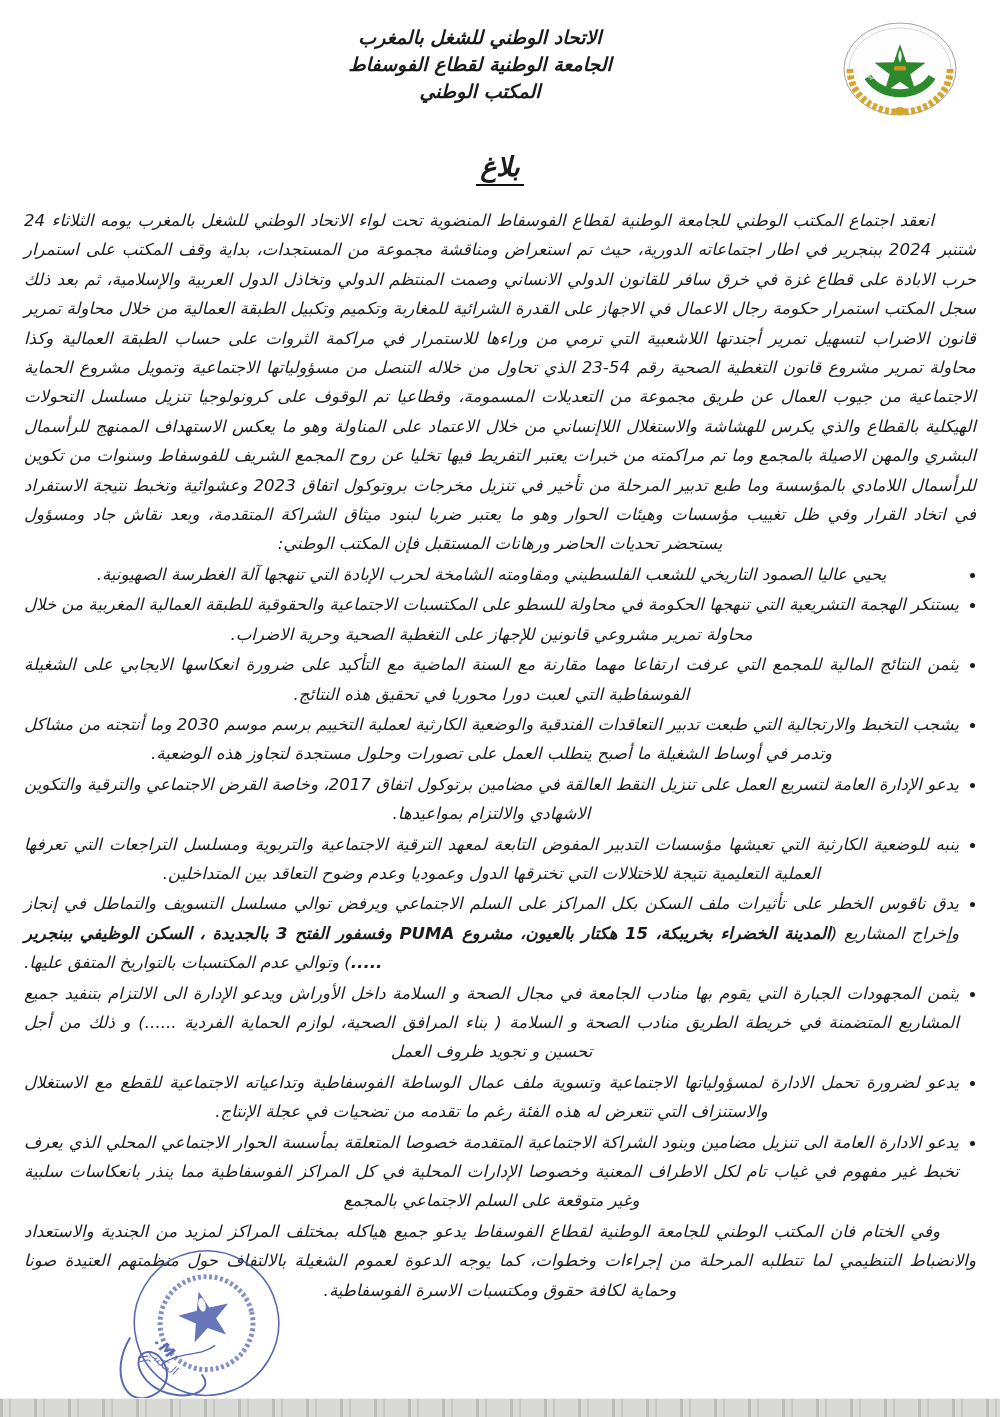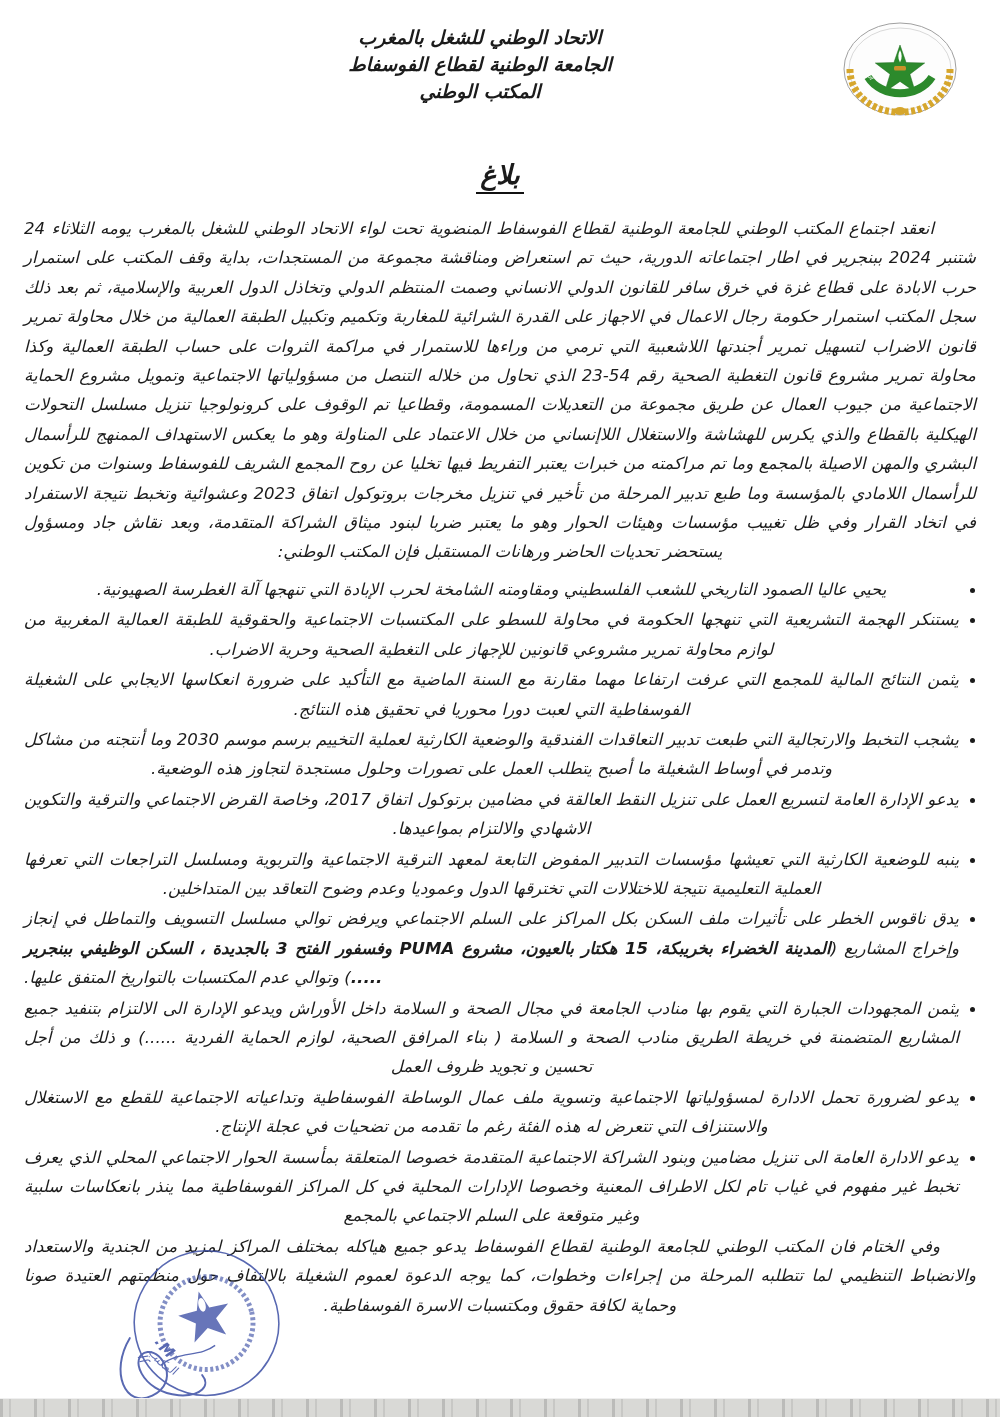--- a/index.html
+++ b/index.html
@@ -14,26 +14,26 @@
     background:var(--page_bg); overflow:hidden; direction:rtl;font-style:italic;
   }
   
   .hdr{position:relative; height:118px;}
   .logo-left{position:absolute; left:96px; top:12px; width:152px; height:106px;}
   .emblem{position:absolute; right:40px; top:18px; width:120px; height:102px;}
   .org{padding-top:24px; text-align:center; transform:translateX(-20px); font-weight:bold;
        font-size:19px; line-height:27px; letter-spacing:0;}
   .org div{white-space:nowrap;}
   
-  .title{display:block; text-align:center; margin-top:36px;}
+  .title{display:block; text-align:center; margin-top:28px;}
   .title span{font-size:27px; font-weight:bold; border-bottom:2.5px solid #111; padding:0 4px 2px;}
   
   .bodytxt{margin:22px 24px 0 24px; font-size:16.6px; line-height:29.4px;}
   p.para{text-align:justify; text-align-last:center; text-indent:42px;margin-top:8px;}
-  ul.points{list-style:disc; padding-right:17px; margin-top:8px;}
+  ul.points{list-style:disc; padding-right:17px; margin-top:1px;}
   ul.points li{text-align:justify; text-align-last:center; margin-bottom:1px;}
   ul.points li.lastleft{text-align-last:left;}
   ul.points li::marker{font-size:15px;}
   p.closing{text-align:justify; text-align-last:center; text-indent:36px; margin-top:0;}
   .signoff{margin-top:38px; text-align:center; transform:translateX(13px); font-size:17.5px;}
   
   .stamp{position:absolute; left:92px; top:1236px; width:230px; height:178px;
          transform:rotate(-14deg); opacity:.88;}
   .c-stamp{stroke:var(--stamp_blue); fill:none;}
   .c-stamp-fill{fill:var(--stamp_blue);}
@@ -111,21 +111,21 @@
   <h1 class="title">
     <span>بلاغ</span>
   </h1>
 
   <div class="bodytxt">
 
     <p class="para">انعقد اجتماع المكتب الوطني للجامعة الوطنية لقطاع الفوسفاط المنضوية تحت لواء الاتحاد الوطني للشغل بالمغرب يومه الثلاثاء 24 شتنبر 2024 ببنجرير في اطار اجتماعاته الدورية، حيث تم استعراض ومناقشة مجموعة من المستجدات، بداية وقف المكتب على استمرار حرب الابادة على قطاع غزة في خرق سافر للقانون الدولي الانساني وصمت المنتظم الدولي وتخاذل الدول العربية والإسلامية، ثم بعد ذلك سجل المكتب استمرار حكومة رجال الاعمال في الاجهاز على القدرة الشرائية للمغاربة وتكميم وتكبيل الطبقة العمالية من خلال محاولة تمرير قانون الاضراب لتسهيل تمرير أجندتها اللاشعبية التي ترمي من وراءها للاستمرار في مراكمة الثروات على حساب الطبقة العمالية وكذا محاولة تمرير مشروع قانون التغطية الصحية رقم 54-23 الذي تحاول من خلاله التنصل من مسؤولياتها الاجتماعية وتمويل مشروع الحماية الاجتماعية من جيوب العمال عن طريق مجموعة من التعديلات المسمومة، وقطاعيا تم الوقوف على كرونولوجيا تنزيل مسلسل التحولات الهيكلية بالقطاع والذي يكرس للهشاشة والاستغلال اللاإنساني من خلال الاعتماد على المناولة وهو ما يعكس الاستهداف الممنهج للرأسمال البشري والمهن الاصيلة بالمجمع وما تم مراكمته من خبرات يعتبر التفريط فيها تخليا عن روح المجمع الشريف للفوسفاط وسنوات من تكوين للرأسمال اللامادي بالمؤسسة وما طبع تدبير المرحلة من تأخير في تنزيل مخرجات بروتوكول اتفاق 2023  وعشوائية وتخبط نتيجة الاستفراد في اتخاد القرار وفي ظل تغييب مؤسسات وهيئات الحوار وهو ما يعتبر ضربا لبنود ميثاق الشراكة المتقدمة، وبعد نقاش جاد ومسؤول يستحضر تحديات الحاضر ورهانات المستقبل فإن المكتب الوطني:</p>
 
     <ul class="points">
       <li>يحيي عاليا الصمود التاريخي للشعب الفلسطيني ومقاومته الشامخة لحرب الإبادة التي تنهجها آلة الغطرسة الصهيونية.</li>
-      <li>يستنكر الهجمة التشريعية التي تنهجها الحكومة في محاولة للسطو على المكتسبات الاجتماعية والحقوقية للطبقة العمالية المغربية من لوازم محاولة تمرير مشروعي قانونين للإجهاز على التغطية الصحية وحرية الاضراب.</li>
+      <li>يستنكر الهجمة التشريعية التي تنهجها الحكومة في محاولة للسطو على المكتسبات الاجتماعية والحقوقية للطبقة العمالية المغربية من خلال محاولة تمرير مشروعي قانونين للإجهاز على التغطية الصحية وحرية الاضراب.</li>
       <li>يثمن النتائج المالية للمجمع التي عرفت ارتفاعا مهما مقارنة مع السنة الماضية مع التأكيد على  ضرورة انعكاسها الايجابي على الشغيلة الفوسفاطية التي لعبت دورا محوريا في تحقيق هذه النتائج.</li>
       <li>يشجب التخبط والارتجالية التي طبعت تدبير التعاقدات الفندقية والوضعية الكارثية لعملية التخييم برسم موسم 2030 وما أنتجته من مشاكل وتدمر في أوساط الشغيلة ما أصبح يتطلب العمل على تصورات وحلول مستجدة لتجاوز هذه الوضعية.</li>
       <li>يدعو الإدارة العامة لتسريع العمل على تنزيل النقط العالقة في مضامين برتوكول اتفاق 2017، وخاصة القرض الاجتماعي والترقية والتكوين الاشهادي والالتزام بمواعيدها.</li>
       <li>ينبه للوضعية الكارثية التي تعيشها مؤسسات التدبير المفوض التابعة لمعهد الترقية الاجتماعية والتربوية ومسلسل التراجعات التي تعرفها العملية التعليمية نتيجة للاختلالات التي تخترقها الدول وعموديا وعدم وضوح التعاقد بين المتداخلين.</li>
       <li class="lastleft"><span>يدق ناقوس الخطر على تأثيرات ملف السكن بكل المراكز على السلم الاجتماعي ويرفض توالي مسلسل التسويف والتماطل في إنجاز وإخراج المشاريع (</span><b>المدينة الخضراء بخريبكة، 15 هكتار بالعيون، مشروع  PUMA  وفسفور الفتح 3 بالجديدة ، السكن الوظيفي ببنجرير .....</b><span>)  وتوالي عدم المكتسبات بالتواريخ المتفق عليها.</span></li>
       <li>يثمن المجهودات الجبارة التي يقوم بها منادب الجامعة في مجال الصحة و السلامة  داخل الأوراش ويدعو الإدارة الى  الالتزام بتنفيد جميع المشاريع المتضمنة في خريطة الطريق منادب الصحة و السلامة ( بناء المرافق الصحية، لوازم الحماية الفردية ......) و ذلك من أجل تحسين و تجويد ظروف العمل</li>
       <li>يدعو لضرورة تحمل الادارة لمسؤولياتها الاجتماعية وتسوية ملف عمال الوساطة الفوسفاطية وتداعياته الاجتماعية للقطع مع الاستغلال والاستنزاف التي تتعرض له هذه الفئة رغم ما تقدمه من تضحيات في عجلة الإنتاج.</li>
       <li>يدعو الادارة العامة الى تنزيل مضامين وبنود الشراكة الاجتماعية المتقدمة خصوصا المتعلقة بمأسسة الحوار الاجتماعي المحلي الذي يعرف تخبط غير مفهوم في غياب تام لكل الاطراف المعنية وخصوصا الإدارات المحلية في كل المراكز الفوسفاطية مما ينذر بانعكاسات سلبية وغير متوقعة على السلم الاجتماعي بالمجمع</li>
     </ul>
 

